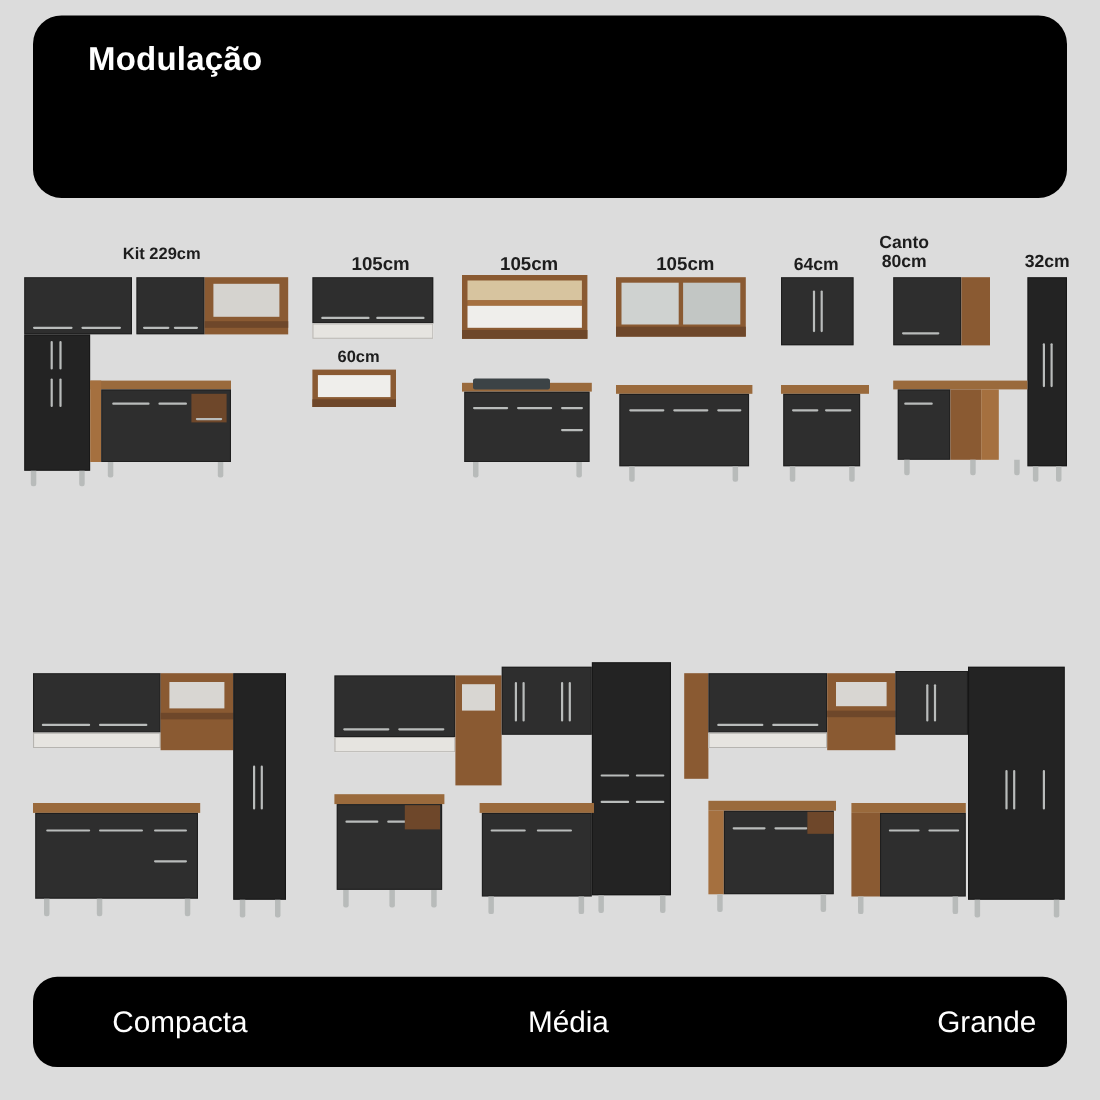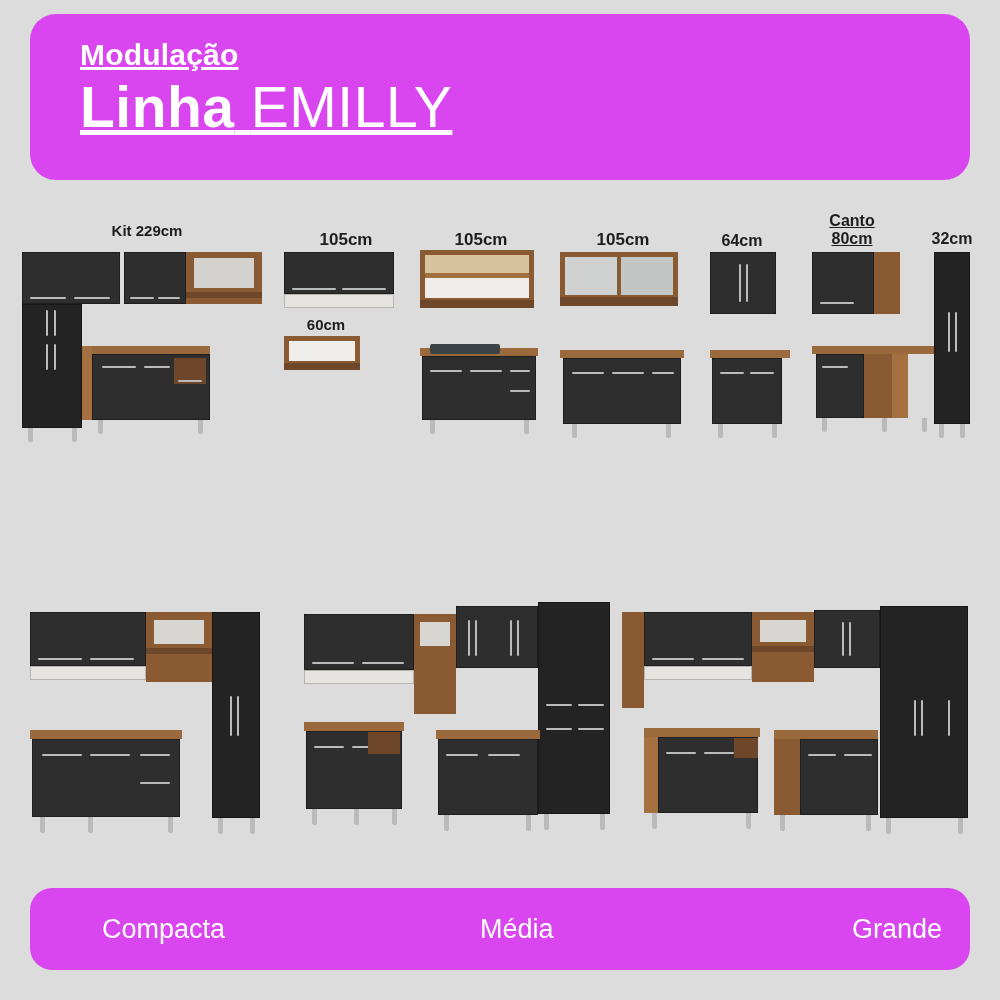--- a/index.html
+++ b/index.html
@@ -8,25 +8,24 @@
     background:#dcdcdc;
     font-family:"Liberation Sans", sans-serif;
     overflow:hidden;
     position:relative;
   }
   .page{position:absolute;inset:0;}
 
   
   .banner{
     position:absolute;
-    background:#d946ef;
+    background:#000000;
     border-radius:22px;
     color:#fff;
     box-sizing:border-box;
-    text-decoration:underline;
   }
   #header-banner{
     left:30px;top:14px;width:940px;height:166px;
     border-radius:26px;
     padding:26px 0 0 50px;
   }
   #header-banner .sub{
     font-size:30px;font-weight:bold;letter-spacing:.2px;line-height:1;
   }
   #header-banner .title{
@@ -82,33 +81,29 @@
   .top{position:absolute;background:#9a6a3c;}
   .sink{position:absolute;background:#3c4346;border-radius:2px;}
 </style>
 </head>
 <body>
 
 <div class="page">
 
   <div class="banner" id="header-banner">
     <div class="sub">Modulação</div>
-    <div class="title">
-      <span>Linha</span>
-      <span class="thin">EMILLY</span>
-    </div>
   </div>
 
   <div class="cap" style="left:62px;top:222px;width:170px;">Kit 229cm</div>
   <div class="cap" style="left:287px;top:230px;width:118px;font-size:17px;">105cm</div>
   <div class="cap" style="left:286px;top:316px;width:80px;font-size:15px;">60cm</div>
   <div class="cap" style="left:422px;top:230px;width:118px;font-size:17px;">105cm</div>
   <div class="cap" style="left:564px;top:230px;width:118px;font-size:17px;">105cm</div>
   <div class="cap" style="left:703px;top:232px;width:78px;font-size:16px;">64cm</div>
-  <div class="cap" style="left:806px;top:212px;width:92px;font-size:16px;text-decoration:underline;">Canto
+  <div class="cap" style="left:776px;top:212px;width:92px;font-size:16px;">Canto
 80cm</div>
   <div class="cap" style="left:916px;top:230px;width:72px;font-size:16px;">32cm</div>
 
   <div class="mod" style="left:18px;top:248px;width:258px;height:190px;">
 
     <div class="panel dark edge" style="left:4px;top:4px;width:98px;height:52px;"></div>
     <div class="hndl" style="left:12px;top:49px;width:36px;"></div>
     <div class="hndl" style="left:56px;top:49px;width:36px;"></div>
 
     <div class="panel dark edge" style="left:106px;top:4px;width:62px;height:52px;"></div>

